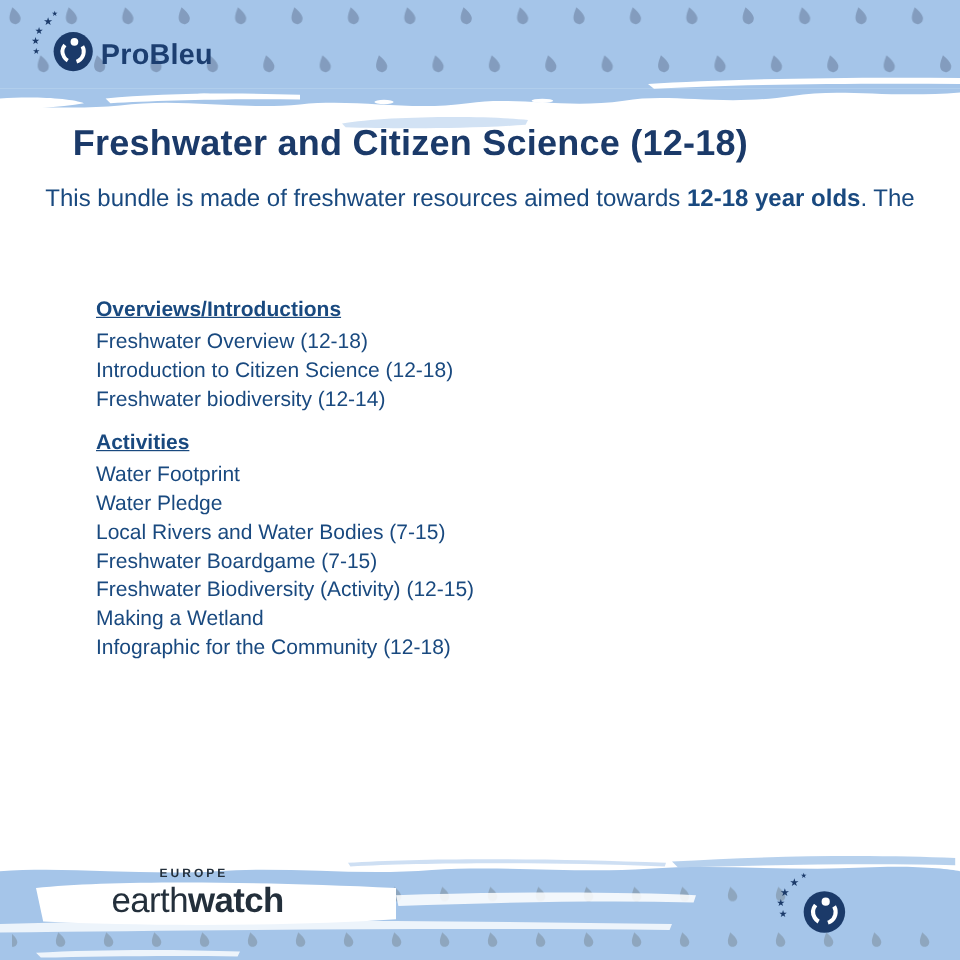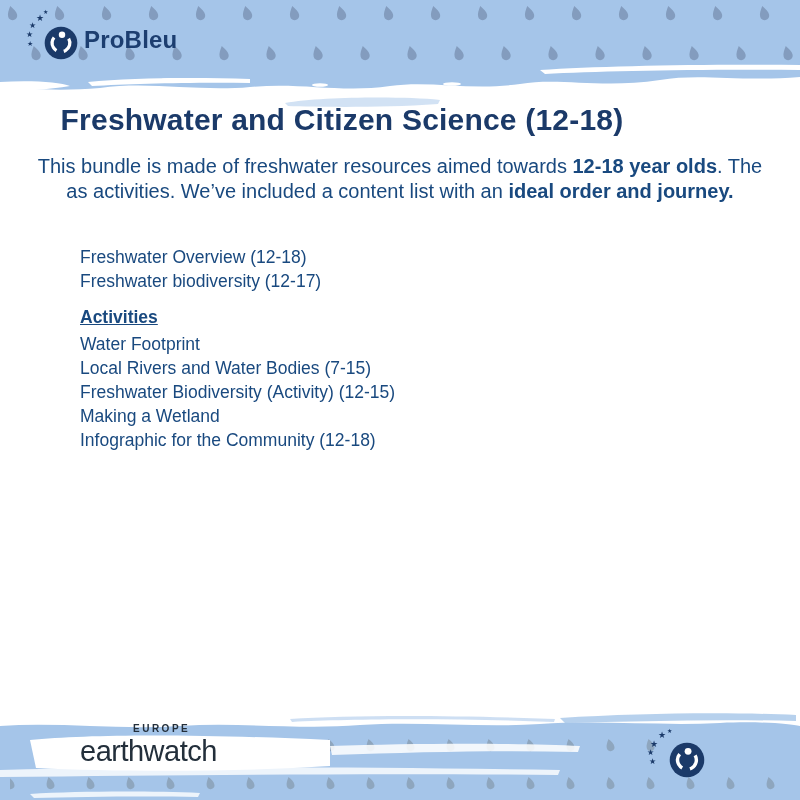--- a/index.html
+++ b/index.html
@@ -5,21 +5,21 @@
   html,body{margin:0;padding:0;}
   body{
     width:800px;height:800px;position:relative;overflow:hidden;
     background:#ffffff;
     font-family:"Liberation Sans", sans-serif;
   }
   .abs{position:absolute;}
 
   
   #header-band{left:0;top:0;width:800px;height:112px;pointer-events:none;}
-  #header-logo{left:44px;top:26px;display:flex;align-items:flex-start;gap:6px;}
+  #header-logo{left:44px;top:26px;display:flex;align-items:flex-end;gap:6px;}
   #header-logo .wordmark{
     font-size:24px;font-weight:700;color:#1c3e70;letter-spacing:.2px;
   }
   .star{position:absolute;color:#1b3a69;line-height:1;}
 
   
   #page-title{
     left:0;top:103px;width:684px;text-align:center;
     font-size:30px;font-weight:700;color:#1b3a69;letter-spacing:.2px;
   }
@@ -37,22 +37,22 @@
   .section + .section{margin-top:12px;}
   .sec-heading{
     font-size:17.5px;font-weight:700;text-decoration:underline;
     line-height:24px;margin-bottom:3px;
   }
   .sec-item{font-size:17.5px;line-height:24px;}
 
   
   #footer-band{left:0;top:710px;width:800px;height:92px;pointer-events:none;}
   #earthwatch{left:80px;top:735px;font-size:29px;letter-spacing:-0.5px;color:#232f3b;}
-  #earthwatch .ew-light{font-weight:400;}
-  #earthwatch .ew-bold{font-weight:400;}
+  #earthwatch .ew-light{font-weight:400;margin-left:13px;}
+  #earthwatch .ew-bold{font-weight:700;}
   #earthwatch-region{
     left:133px;top:723px;font-size:10px;font-weight:700;
     letter-spacing:2.5px;color:#232f3b;
   }
 </style>
 </head>
 <body>
 
 <svg width="0" height="0" style="position:absolute" aria-hidden="true">
   <defs>
@@ -96,32 +96,35 @@
 <span class="star" style="left:43px;top:9px;font-size:6px">★</span>
 <span class="star" style="left:36px;top:14px;font-size:9px">★</span>
 <span class="star" style="left:29px;top:22px;font-size:8px">★</span>
 <span class="star" style="left:26px;top:31px;font-size:8px">★</span>
 <span class="star" style="left:27px;top:40px;font-size:7px">★</span>
 
 <h1 id="page-title" class="abs" style="margin:0">Freshwater and Citizen Science (12-18)</h1>
 
 <div id="intro" class="abs">
   <div><span>This bundle is made of freshwater resources aimed towards </span><b>12-18 year olds</b><span>. The</span></div>
-  <div><span>as activities. We’ve included a content list with an </span><b>ideal order and journey.</b></div>
 </div>
 
 <div id="sections" class="abs">
     <div class="section">
+      <div class="sec-heading">Overviews/Introductions</div>
       <div class="sec-item">Freshwater Overview (12-18)</div>
-      <div class="sec-item">Freshwater biodiversity (12-17)</div>
+      <div class="sec-item">Introduction to Citizen Science (12-18)</div>
+      <div class="sec-item">Freshwater biodiversity (12-14)</div>
     </div>
     <div class="section">
       <div class="sec-heading">Activities</div>
       <div class="sec-item">Water Footprint</div>
+      <div class="sec-item">Water Pledge</div>
       <div class="sec-item">Local Rivers and Water Bodies (7-15)</div>
+      <div class="sec-item">Freshwater Boardgame (7-15)</div>
       <div class="sec-item">Freshwater Biodiversity (Activity) (12-15)</div>
       <div class="sec-item">Making a Wetland</div>
       <div class="sec-item">Infographic for the Community (12-18)</div>
     </div>
   </div>
 
 <svg id="footer-band" class="abs" viewBox="0 0 800 92">
 
   <path d="M290,9 C350,5 450,5 555,9 L554,12 C450,8 350,9 292,12 Z" fill="#a5c5e9" opacity="0.55"></path>
   <path d="M560,8 C640,3 730,2 796,5 L796,11 C720,9 640,11 565,13 Z" fill="#a5c5e9" opacity="0.8"></path>

